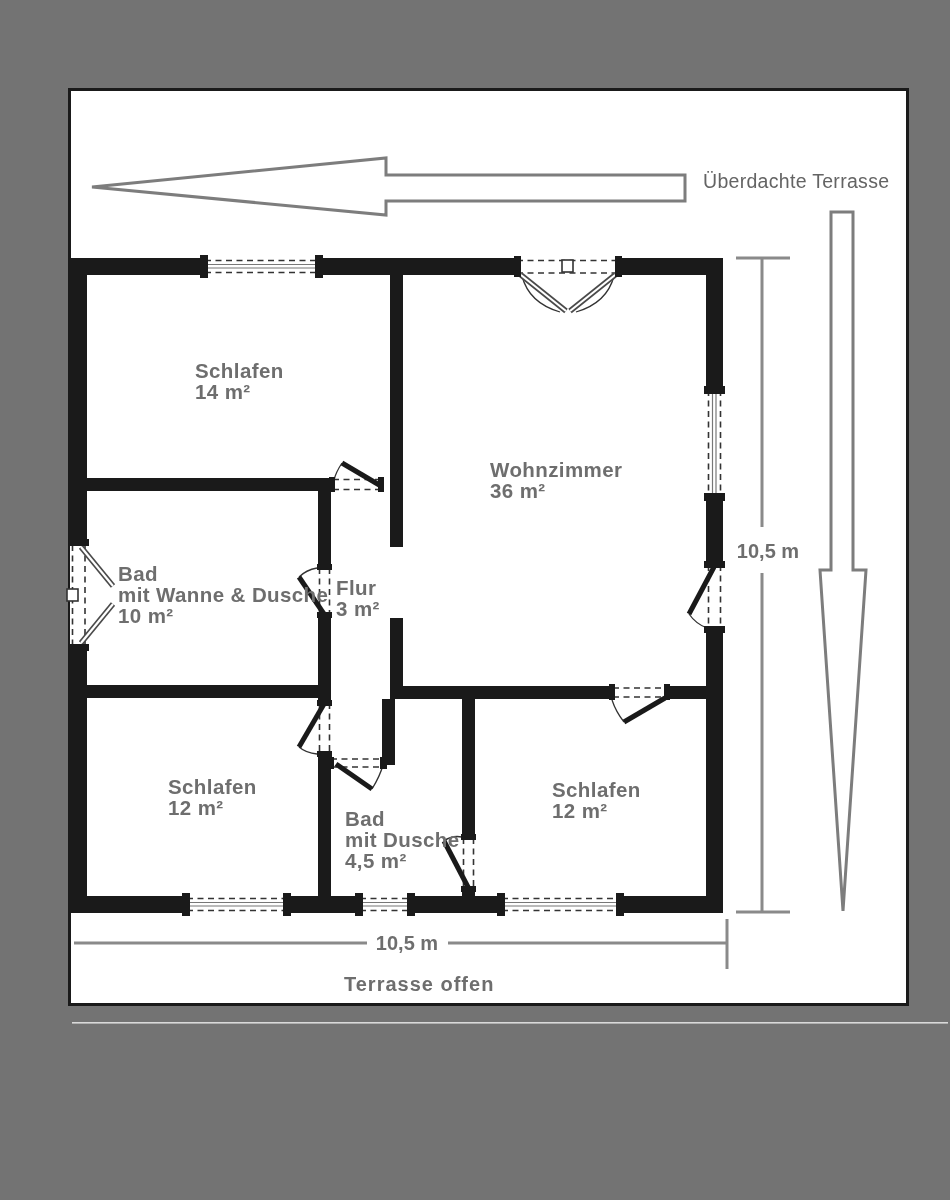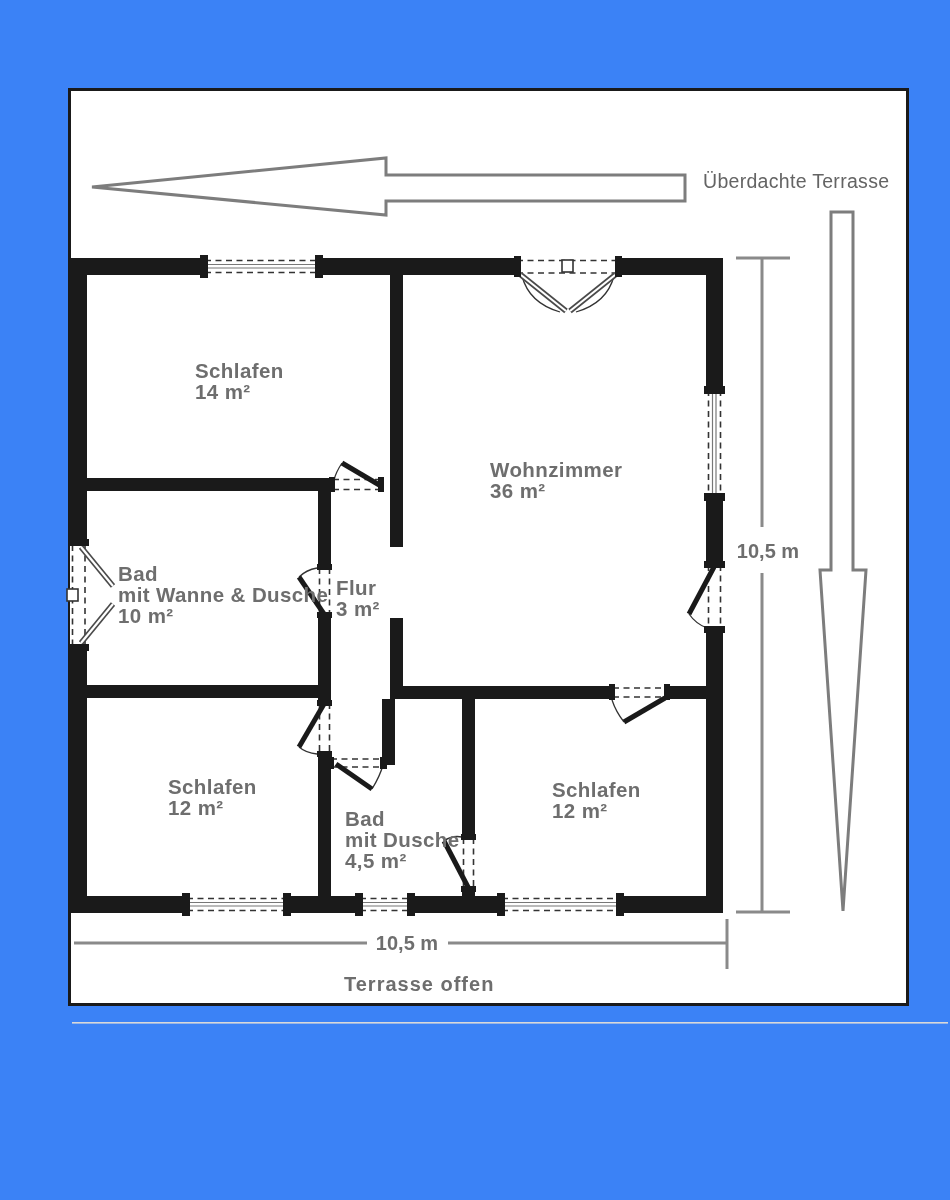--- a/index.html
+++ b/index.html
@@ -1,16 +1,16 @@
 <!DOCTYPE html>
 <html><head>
 <meta charset="utf-8">
 <style>
   html,body{margin:0;padding:0;background:#ffffff;}
-  #canvas{position:relative;width:950px;height:1200px;background:#3b82f6;overflow:hidden;
+  #canvas{position:relative;width:950px;height:1200px;background:#737373;overflow:hidden;
           font-family:"Liberation Sans", sans-serif;}
   svg{position:absolute;left:0;top:0;}
   .room-label{font-family:"Liberation Sans", sans-serif;font-weight:bold;font-size:20.5px;letter-spacing:.4px;}
   .dim-label{font-family:"Liberation Sans", sans-serif;font-weight:bold;font-size:20px;}
   .terr-label{font-family:"Liberation Sans", sans-serif;font-weight:bold;font-size:20px;letter-spacing:1px;}
   .cov-label{font-family:"Liberation Sans", sans-serif;font-weight:normal;font-size:19.5px;letter-spacing:.3px;}
 </style>
 </head>
 <body>
 

